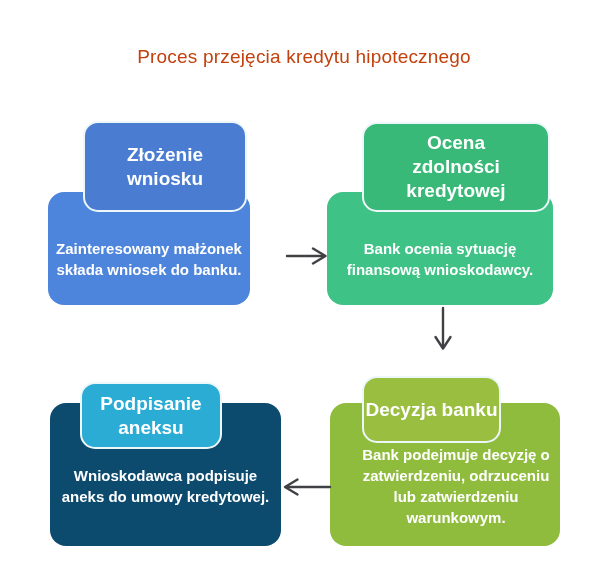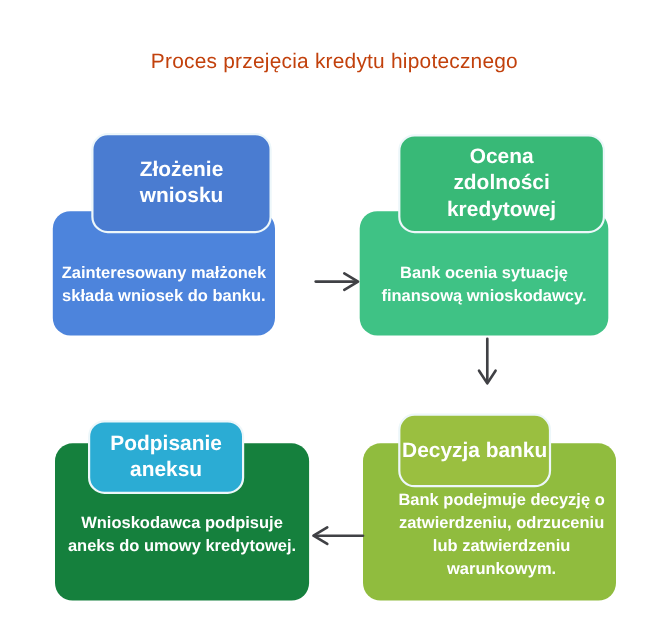--- a/index.html
+++ b/index.html
@@ -96,21 +96,21 @@
     <div class="header-text">Ocena zdolności kredytowej</div>
   </div>
 
   <div class="node-body n3-body" style="background: rgb(144, 188, 62); justify-content: flex-end;">
     <div class="body-text">Bank podejmuje decyzję o zatwierdzeniu, odrzuceniu lub zatwierdzeniu warunkowym.</div>
   </div>
   <div class="node-header n3-header" style="background: rgb(154, 191, 64);">
     <div class="header-text">Decyzja banku</div>
   </div>
 
-  <div class="node-body n4-body" style="background: #15803d;">
+  <div class="node-body n4-body" style="background: #0c4a6e;">
     <div class="body-text">Wnioskodawca podpisuje aneks do umowy kredytowej.</div>
   </div>
   <div class="node-header n4-header" style="background: rgb(43, 172, 212);">
     <div class="header-text">Podpisanie aneksu</div>
   </div>
 
   <svg class="arrow-layer" viewBox="0 0 608 576" xmlns="http://www.w3.org/2000/svg">
     <g stroke="#404145" stroke-width="2.4" fill="none" stroke-linecap="round" stroke-linejoin="round">
       <g>
         <path d="M287 256 H323"></path>

